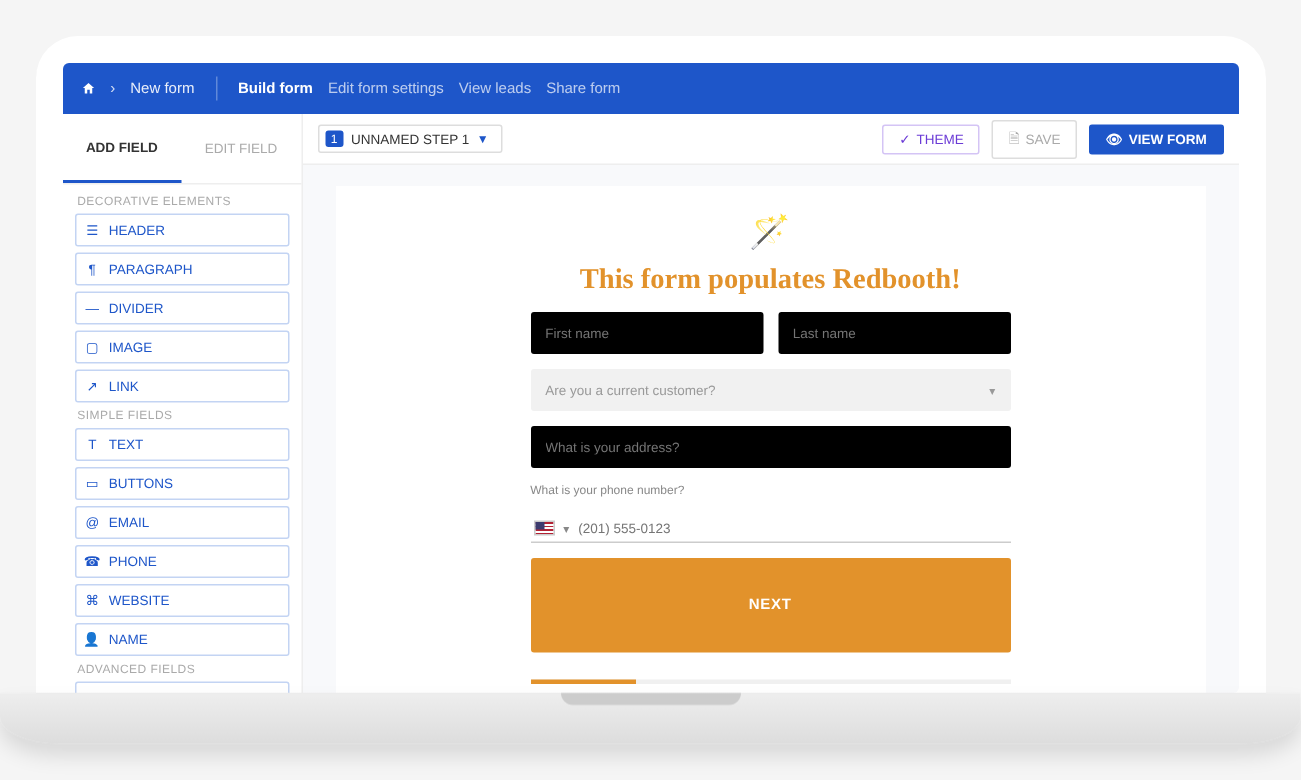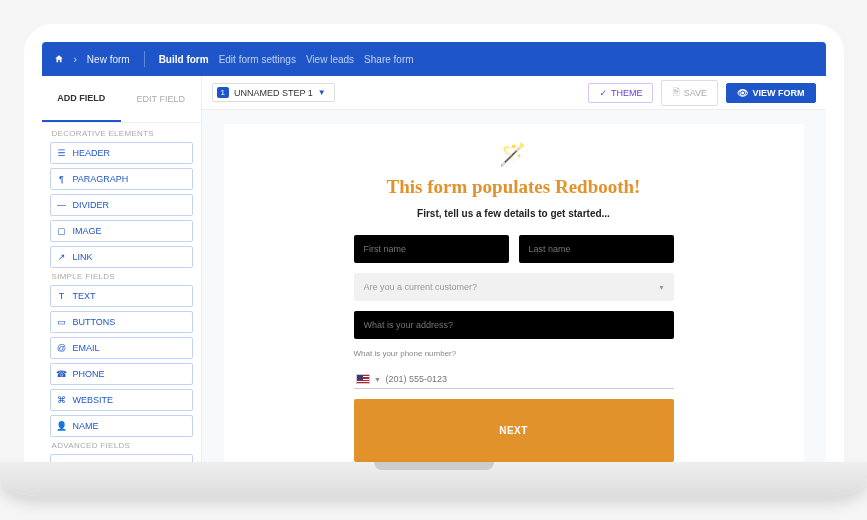--- a/index.html
+++ b/index.html
@@ -155,21 +155,20 @@
               </div>
       <div class="btn btn-view">
                 <span>👁</span>
                 <span>VIEW FORM</span>
               </div>
     </div>
 
     <div class="canvas">
       <div class="wand">🪄</div>
       <div class="form-title">This form populates Redbooth!</div>
-      <div class="form-subtitle">First, tell us a few details to get started...</div>
       <div class="form-area">
         <div class="row">
           <input class="input" placeholder="First name" style="">
           <input class="input" placeholder="Last name" style="">
         </div>
         <div class="select">
           <span>Are you a current customer?</span>
           <span style="font-size:8px">▾</span>
         </div>
         <input class="input" placeholder="What is your address?" style="">

